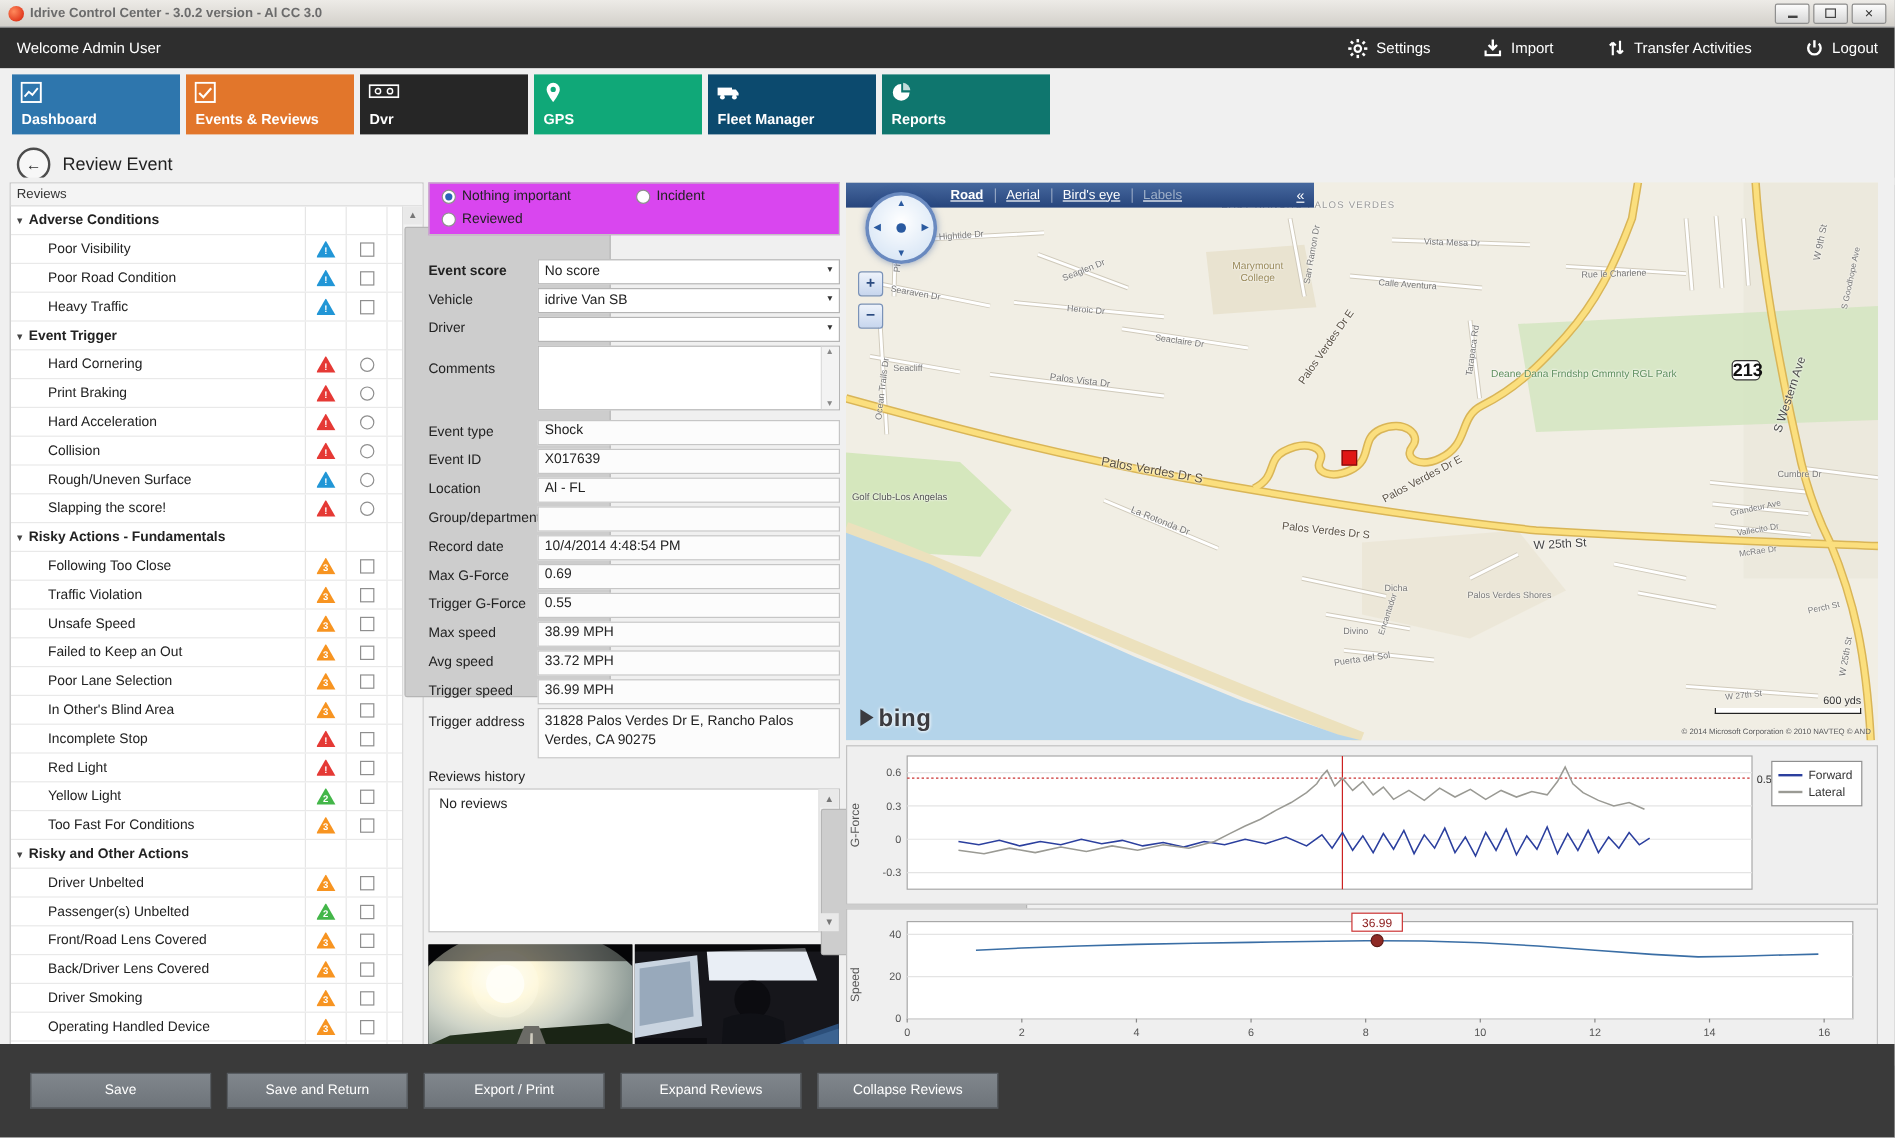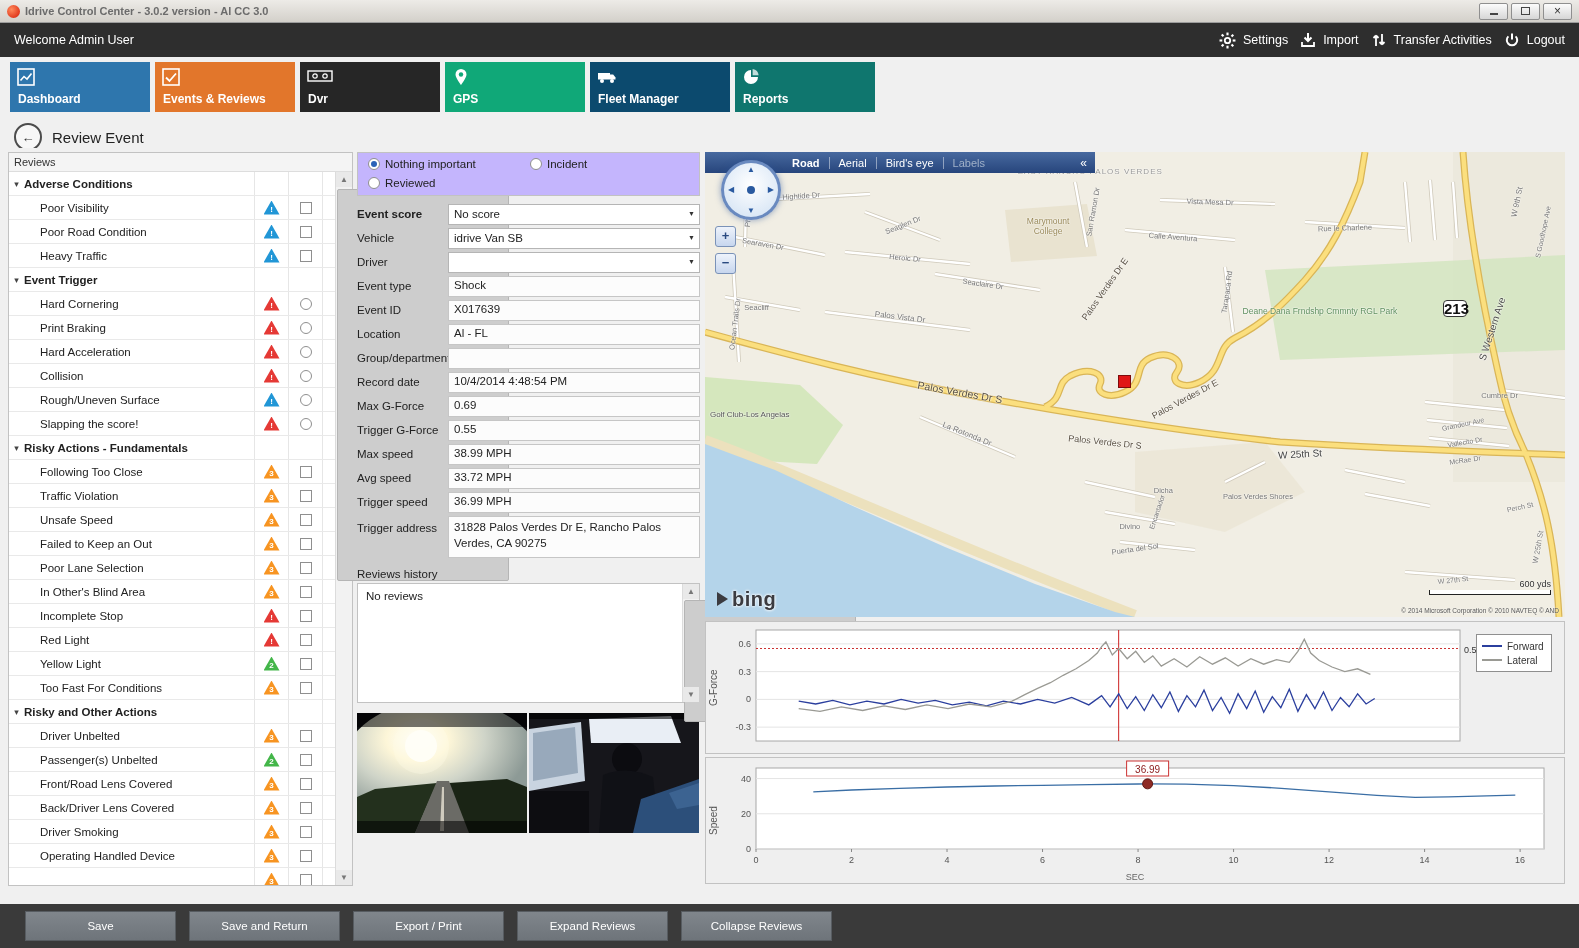--- a/index.html
+++ b/index.html
@@ -8,21 +8,21 @@
   .titlebar{height:22px;background:linear-gradient(#edebe7,#d3d0ca);border-bottom:1px solid #9c9c9c;display:flex;align-items:center;padding:0 5px;}
   .appicon{width:13px;height:13px;border-radius:50%;background:radial-gradient(circle at 35% 35%,#ff8a5c,#e23b1f 70%,#8c1606);margin:0 5px 0 2px;}
   .wtitle{font-size:11px;font-weight:bold;color:#6b6b6b;}
   .winbtns{margin-left:auto;display:flex;gap:3px;padding-right:2px;}
   .winbtn{width:27px;height:15px;background:linear-gradient(#fcfcfc,#d6d6d6);border:1px solid #8f8f8f;border-radius:2px;display:flex;align-items:center;justify-content:center;font-size:9px;color:#333;line-height:1;}
   .glyph-min{width:8px;border-bottom:2px solid #444;height:6px;}
   .glyph-max{width:7px;height:6px;border:1.5px solid #444;}
   
   .topbar{height:34px;background:#2e2e2e;display:flex;align-items:center;color:#fff;padding:0 14px;}
   .welcome{font-size:12.5px;}
-  .topactions{margin-left:auto;display:flex;align-items:center;gap:12px;}
+  .topactions{margin-left:auto;display:flex;align-items:center;gap:44px;}
   .topaction{display:flex;align-items:center;gap:7px;font-size:12.5px;cursor:pointer;}
   
   .navtabs{height:58px;background:#f0f0f0;display:flex;gap:5px;padding:5px 0 0 10px;}
   .tile{width:140px;height:50px;position:relative;color:#fff;cursor:pointer;}
   .tile .tlabel{position:absolute;left:8px;bottom:6px;font-size:12px;font-weight:bold;}
   .tile .ticon{position:absolute;left:7px;top:6px;}
   
   .pagehead{height:34px;display:flex;align-items:center;gap:10px;padding-left:14px;background:#f0f0f0;}
   .backbtn{width:24px;height:24px;border:2px solid #4c4c4c;border-radius:50%;display:flex;align-items:center;justify-content:center;font-size:13px;color:#333;background:#f7f7f7;cursor:pointer;}
   .ptitle{font-size:15px;color:#222;}
@@ -44,21 +44,21 @@
   .cbox{width:12px;height:12px;border:1px solid #8f8f8f;background:#fff;display:inline-block;box-sizing:border-box;}
   .rad{width:12px;height:12px;border:1px solid #8f8f8f;border-radius:50%;background:#fff;display:inline-block;box-sizing:border-box;position:relative;}
   .rad.checked:after{content:"";position:absolute;left:2px;top:2px;width:6px;height:6px;border-radius:50%;background:#2b63b8;}
   
   .vscroll{position:absolute;top:19px;right:0;width:16px;bottom:0;background:#f2f2f2;border-left:1px solid #dcdcdc;}
   .vscroll .arr{position:absolute;left:0;right:0;height:15px;color:#777;font-size:8px;text-align:center;line-height:15px;background:#e9e9e9;}
   .vscroll .arr.up{top:0;} .vscroll .arr.dn{bottom:0;}
   .vscroll .thumb{position:absolute;left:1px;right:1px;background:#cdcdcd;border:1px solid #b5b5b5;border-radius:2px;}
   
   .mid-panel{position:absolute;left:357px;top:4px;width:343px;bottom:2px;}
-  .class-box{height:44px;background:#c4b5fd;border:1px solid #c2c2c2;box-sizing:border-box;position:relative;margin-bottom:6px;font-size:11.5px;color:#222;}
+  .class-box{height:44px;background:#d946ef;border:1px solid #c2c2c2;box-sizing:border-box;position:relative;margin-bottom:18px;font-size:11.5px;color:#222;}
   .ropt{position:absolute;display:flex;align-items:center;gap:5px;}
   .form-row{display:flex;align-items:center;min-height:24px;}
   .form-row .flabel{width:91px;font-size:11.5px;color:#222;flex:none;}
   .form-row .fctl{flex:1;}
   .select{height:19px;border:1px solid #b5b5b5;background:#fff;display:flex;align-items:center;padding:0 18px 0 5px;position:relative;font-size:11.5px;color:#222;cursor:pointer;}
   .select .dd{position:absolute;right:4px;top:5px;font-size:7px;color:#333;}
   .ro{height:17px;border:1px solid #c6c6c6;background:#fcfcfc;font-size:11.5px;color:#222;padding:1px 5px;line-height:15px;}
   .ro.multi{height:36px;white-space:normal;line-height:1.35;padding-top:3px;}
   .comments{height:52px;border:1px solid #b5b5b5;background:#fff;position:relative;}
   .mini-sb{position:absolute;right:0;top:0;bottom:0;width:14px;background:#f3f3f3;border-left:1px solid #ddd;}
@@ -66,21 +66,21 @@
   .mini-sb:after{content:"▼";position:absolute;bottom:1px;left:3px;font-size:7px;color:#888;}
   .rh-label{font-size:11.5px;color:#222;margin:6px 0 3px 0;}
   .listbox{height:118px;border:1px solid #c2c2c2;background:#fff;position:relative;font-size:11.5px;color:#222;}
   .listbox .empty{padding:6px 8px;}
   .thumbs{display:flex;gap:2px;margin-top:10px;}
   .thumb{width:170px;height:120px;background:#111;cursor:pointer;}
   
   .map-panel{position:absolute;left:705px;top:4px;width:860px;height:465px;overflow:hidden;background:#f1eee4;}
   .map-base{position:absolute;left:0;top:0;width:100%;height:100%;}
   .mlabel{position:absolute;white-space:nowrap;pointer-events:none;text-shadow:0 0 2px rgba(255,255,255,.95),0 0 2px rgba(255,255,255,.95);}
-  .mapbar{position:absolute;left:0;top:0;width:390px;height:21px;background:linear-gradient(#47699f,#27457c);display:flex;align-items:center;color:#fff;font-size:11px;padding-left:78px;box-sizing:border-box;z-index:4;}
+  .mapbar{position:absolute;left:0;top:0;width:390px;height:21px;background:linear-gradient(#47699f,#27457c);display:flex;align-items:center;color:#fff;font-size:11px;padding-left:78px;box-sizing:border-box;z-index:4;text-decoration:underline;}
   .mapbar .mtab{padding:0 9px;cursor:pointer;}
   .mapbar .mtab.active{font-weight:bold;}
   .mapbar .mtab.disabled{color:#9fb0c8;}
   .mapbar .sep{width:1px;height:12px;background:rgba(255,255,255,.45);}
   .mapbar .collapse{margin-left:auto;padding:0 8px;font-size:12px;cursor:pointer;}
   .compass{position:absolute;left:16px;top:8px;width:54px;height:54px;border-radius:50%;background:radial-gradient(circle at 50% 40%,#fff,#cfe0f3);border:3px solid rgba(76,114,178,.8);box-shadow:0 0 6px rgba(40,80,150,.5);z-index:5;}
   .compass .c{position:absolute;font-size:8px;color:#2a5aa0;}
   .compass .dot{position:absolute;left:23px;top:23px;width:8px;height:8px;border-radius:50%;background:#2a5aa0;}
   .zoombtn{position:absolute;left:10px;width:19px;height:19px;background:linear-gradient(#eef3fb,#c7d6ee);border:1px solid #7a92b8;border-radius:3px;color:#2a4a80;font-size:13px;font-weight:bold;text-align:center;line-height:17px;cursor:pointer;z-index:5;}
   .marker{position:absolute;width:11px;height:11px;background:#e01616;border:1px solid #7d0c0c;z-index:3;}
@@ -93,21 +93,21 @@
   .shield{position:absolute;width:22px;height:15px;background:#fff;border:1.5px solid #333;border-radius:4px;font-size:15px;color:#111;text-align:center;line-height:15px;z-index:3;font-weight:bold;margin-top:40px;}
   .chart-box{position:absolute;left:705px;width:860px;background:#efefef;border:1px solid #c2c2c2;box-sizing:border-box;}
   .gchart{top:473px;height:133px;}
   .schart{top:609px;height:127px;}
   .ylab{position:absolute;left:2px;top:0;bottom:0;writing-mode:vertical-rl;transform:rotate(180deg);display:flex;align-items:center;justify-content:center;font-size:10px;color:#555;}
   .xlab{position:absolute;left:0;right:0;bottom:1px;text-align:center;font-size:9px;color:#666;}
   .legend{position:absolute;right:12px;top:12px;width:76px;background:#fff;border:1px solid #8f8f8f;padding:4px 5px;font-size:10px;color:#333;box-sizing:border-box;}
   .lrow{display:flex;align-items:center;gap:5px;height:14px;}
   .lsample{width:20px;height:2px;display:inline-block;}
   
-  .bottombar{position:absolute;left:0;right:0;bottom:0;height:44px;background:#3a3a3a;display:flex;align-items:center;padding-left:25px;gap:13px;}
+  .bottombar{position:absolute;left:0;right:0;bottom:0;height:78px;background:#3a3a3a;display:flex;align-items:center;padding-left:25px;gap:13px;}
   .bbtn{width:149px;height:28px;background:linear-gradient(#80868c,#6e747a);border:1px solid #575c61;color:#fff;font-size:11.5px;display:flex;align-items:center;justify-content:center;cursor:pointer;}
   svg text{font-family:"Liberation Sans",sans-serif;}
 </style>
 </head>
 <body>
 
 <div class="app">
 
   <div class="titlebar">
     <span class="appicon"></span>
@@ -636,20 +636,28 @@
               <span class="dd">▼</span>
             </span>
           </span>
       </div>
       <div class="form-row">
         <span class="flabel">Driver</span>
         <span class="fctl">
             <span class="select">
               <span></span>
               <span class="dd">▼</span>
+            </span>
+          </span>
+      </div>
+      <div class="form-row" style="align-items:flex-start;min-height:60px;padding-top:2px;">
+        <span class="flabel" style="padding-top:14px;">Comments</span>
+        <span class="fctl">
+            <span class="comments" style="display:block;">
+              <span class="mini-sb"></span>
             </span>
           </span>
       </div>
       <div class="form-row">
         <span class="flabel">Event type</span>
         <span class="fctl">
             <span class="ro" style="display:block;">Shock</span>
           </span>
       </div>
       <div class="form-row">

